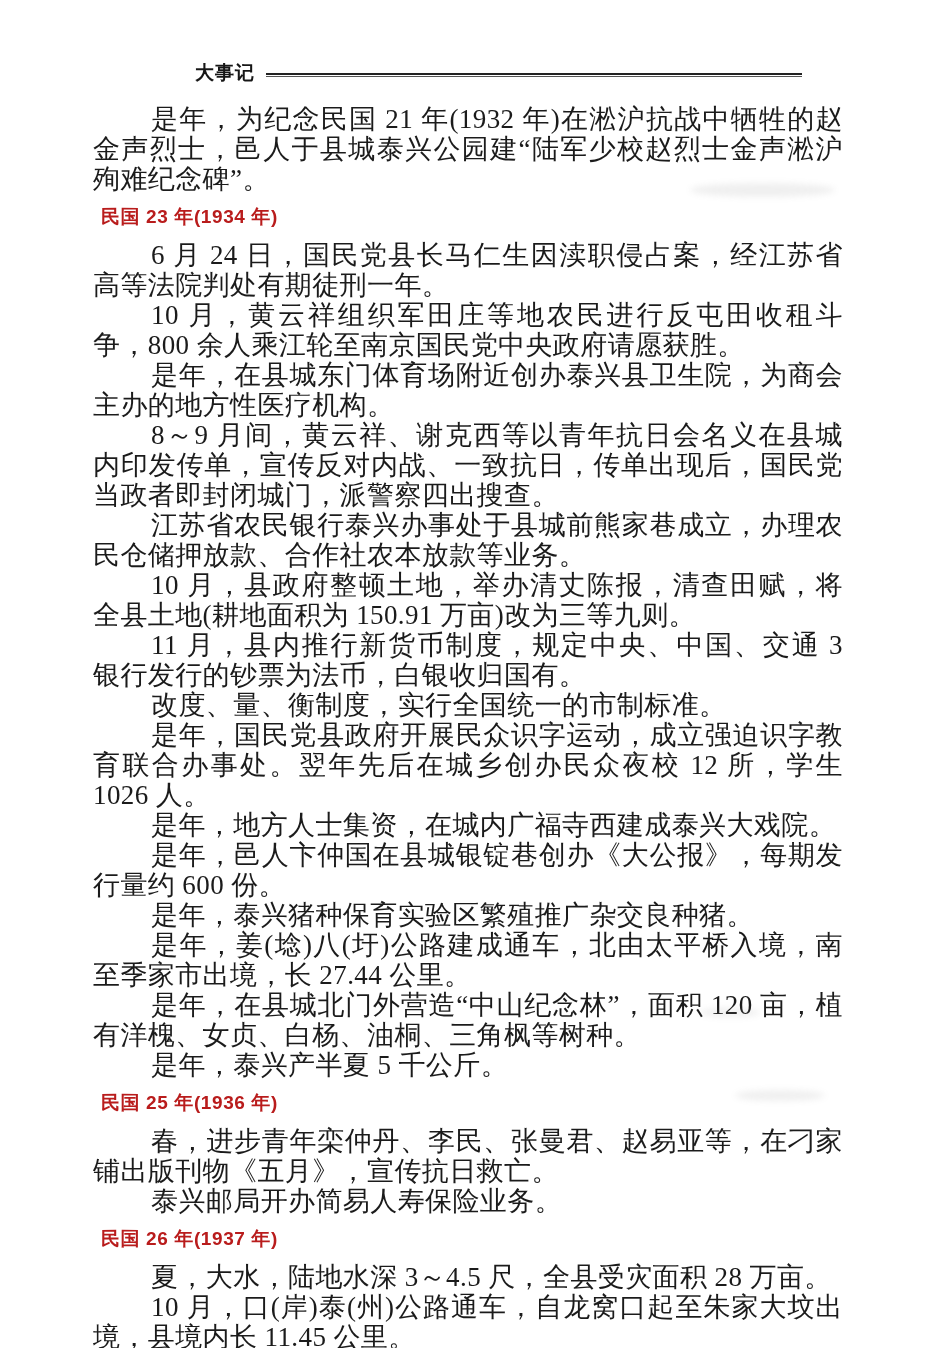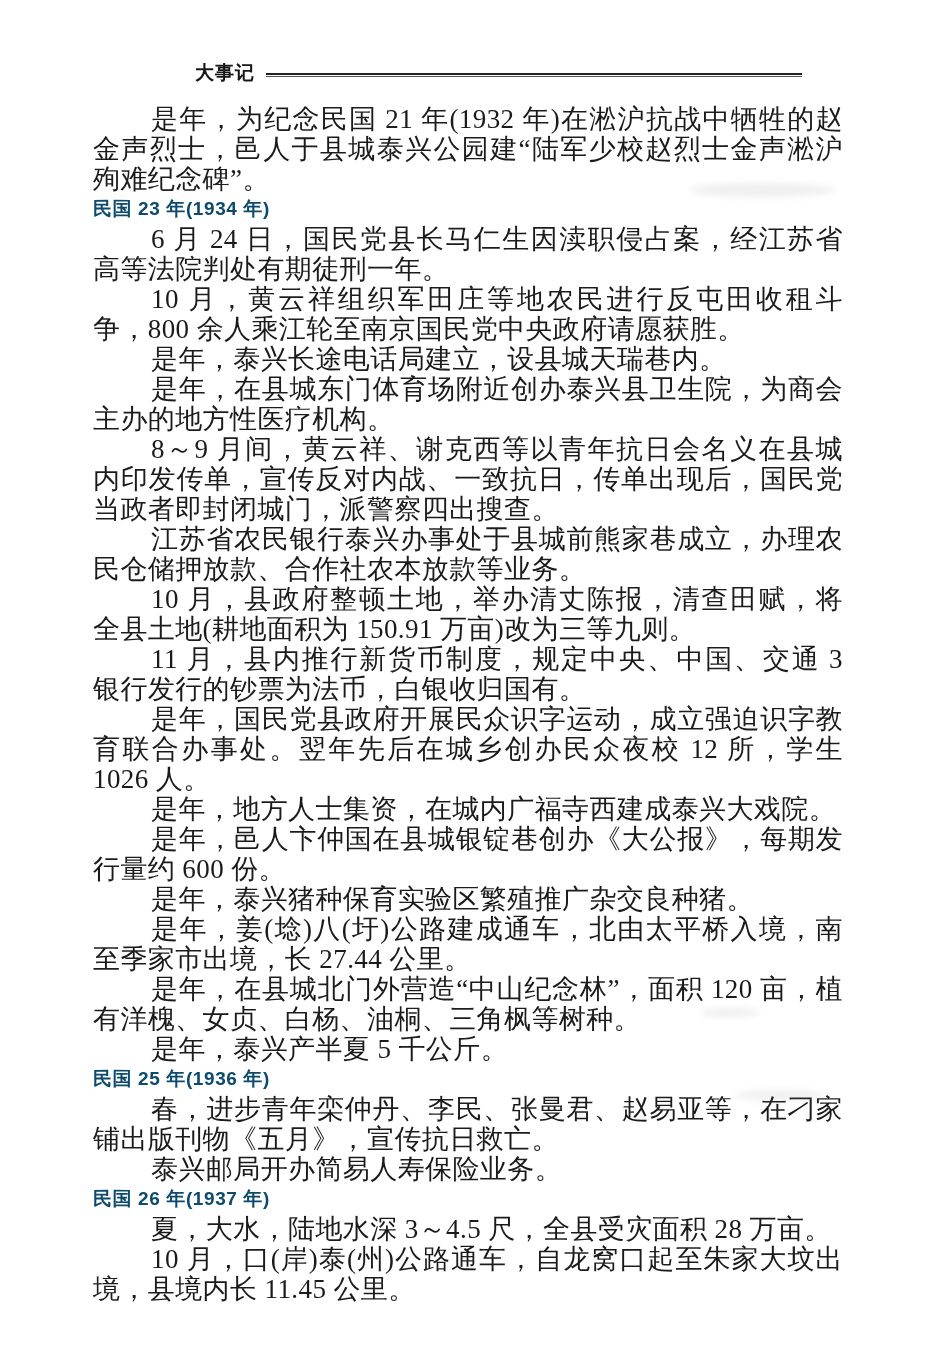--- a/index.html
+++ b/index.html
@@ -49,27 +49,27 @@
   }
   .para {
     margin: 0;
     font-size: 27px;
     line-height: 30px;
     text-align: justify;
     text-indent: 2.15em;
     letter-spacing: 0.4px;
   }
   .year {
-    margin: 0;
+    margin: 8px;
     font-size: 19px;
     line-height: 30px;
     font-family: "Liberation Sans", "DejaVu Sans", sans-serif;
     font-weight: bold;
     letter-spacing: 0.6px;
-    color: #0c4a6e;
+    color: #b91c1c;
   }
   .smudge {
     position: absolute;
     background: #8a8a8a;
     opacity: 0.13;
     filter: blur(3px);
     border-radius: 50%;
     pointer-events: none;
   }
   .smudge-1 { left: 690px; top: 183px; width: 145px; height: 14px; }
@@ -84,26 +84,26 @@
   <div class="header">
     <span class="header-title">大事记</span>
     <span class="header-rule"></span>
   </div>
 
   <div class="content">
     <p class="para">是年，为纪念民国 21 年(1932 年)在淞沪抗战中牺牲的赵金声烈士，邑人于县城泰兴公园建“陆军少校赵烈士金声淞沪殉难纪念碑”。</p>
     <h3 class="year">民国 23 年(1934 年)</h3>
     <p class="para">6 月 24 日，国民党县长马仁生因渎职侵占案，经江苏省高等法院判处有期徒刑一年。</p>
     <p class="para">10 月，黄云祥组织军田庄等地农民进行反屯田收租斗争，800 余人乘江轮至南京国民党中央政府请愿获胜。</p>
-    <p class="para">是年，泰兴长途电话局建立，设县城天瑞巷内。</p>
     <p class="para">是年，在县城东门体育场附近创办泰兴县卫生院，为商会主办的地方性医疗机构。</p>
     <p class="para">8～9 月间，黄云祥、谢克西等以青年抗日会名义在县城内印发传单，宣传反对内战、一致抗日，传单出现后，国民党当政者即封闭城门，派警察四出搜查。</p>
     <p class="para">江苏省农民银行泰兴办事处于县城前熊家巷成立，办理农民仓储押放款、合作社农本放款等业务。</p>
     <p class="para">10 月，县政府整顿土地，举办清丈陈报，清查田赋，将全县土地(耕地面积为 150.91 万亩)改为三等九则。</p>
     <p class="para">11 月，县内推行新货币制度，规定中央、中国、交通 3 银行发行的钞票为法币，白银收归国有。</p>
+    <p class="para">改度、量、衡制度，实行全国统一的市制标准。</p>
     <p class="para">是年，国民党县政府开展民众识字运动，成立强迫识字教育联合办事处。翌年先后在城乡创办民众夜校 12 所，学生 1026 人。</p>
     <p class="para">是年，地方人士集资，在城内广福寺西建成泰兴大戏院。</p>
     <p class="para">是年，邑人卞仲国在县城银锭巷创办《大公报》，每期发行量约 600 份。</p>
     <p class="para">是年，泰兴猪种保育实验区繁殖推广杂交良种猪。</p>
     <p class="para">是年，姜(埝)八(圩)公路建成通车，北由太平桥入境，南至季家市出境，长 27.44 公里。</p>
     <p class="para">是年，在县城北门外营造“中山纪念林”，面积 120 亩，植有洋槐、女贞、白杨、油桐、三角枫等树种。</p>
     <p class="para">是年，泰兴产半夏 5 千公斤。</p>
     <h3 class="year">民国 25 年(1936 年)</h3>
     <p class="para">春，进步青年栾仲丹、李民、张曼君、赵易亚等，在刁家铺出版刊物《五月》，宣传抗日救亡。</p>
     <p class="para">泰兴邮局开办简易人寿保险业务。</p>

